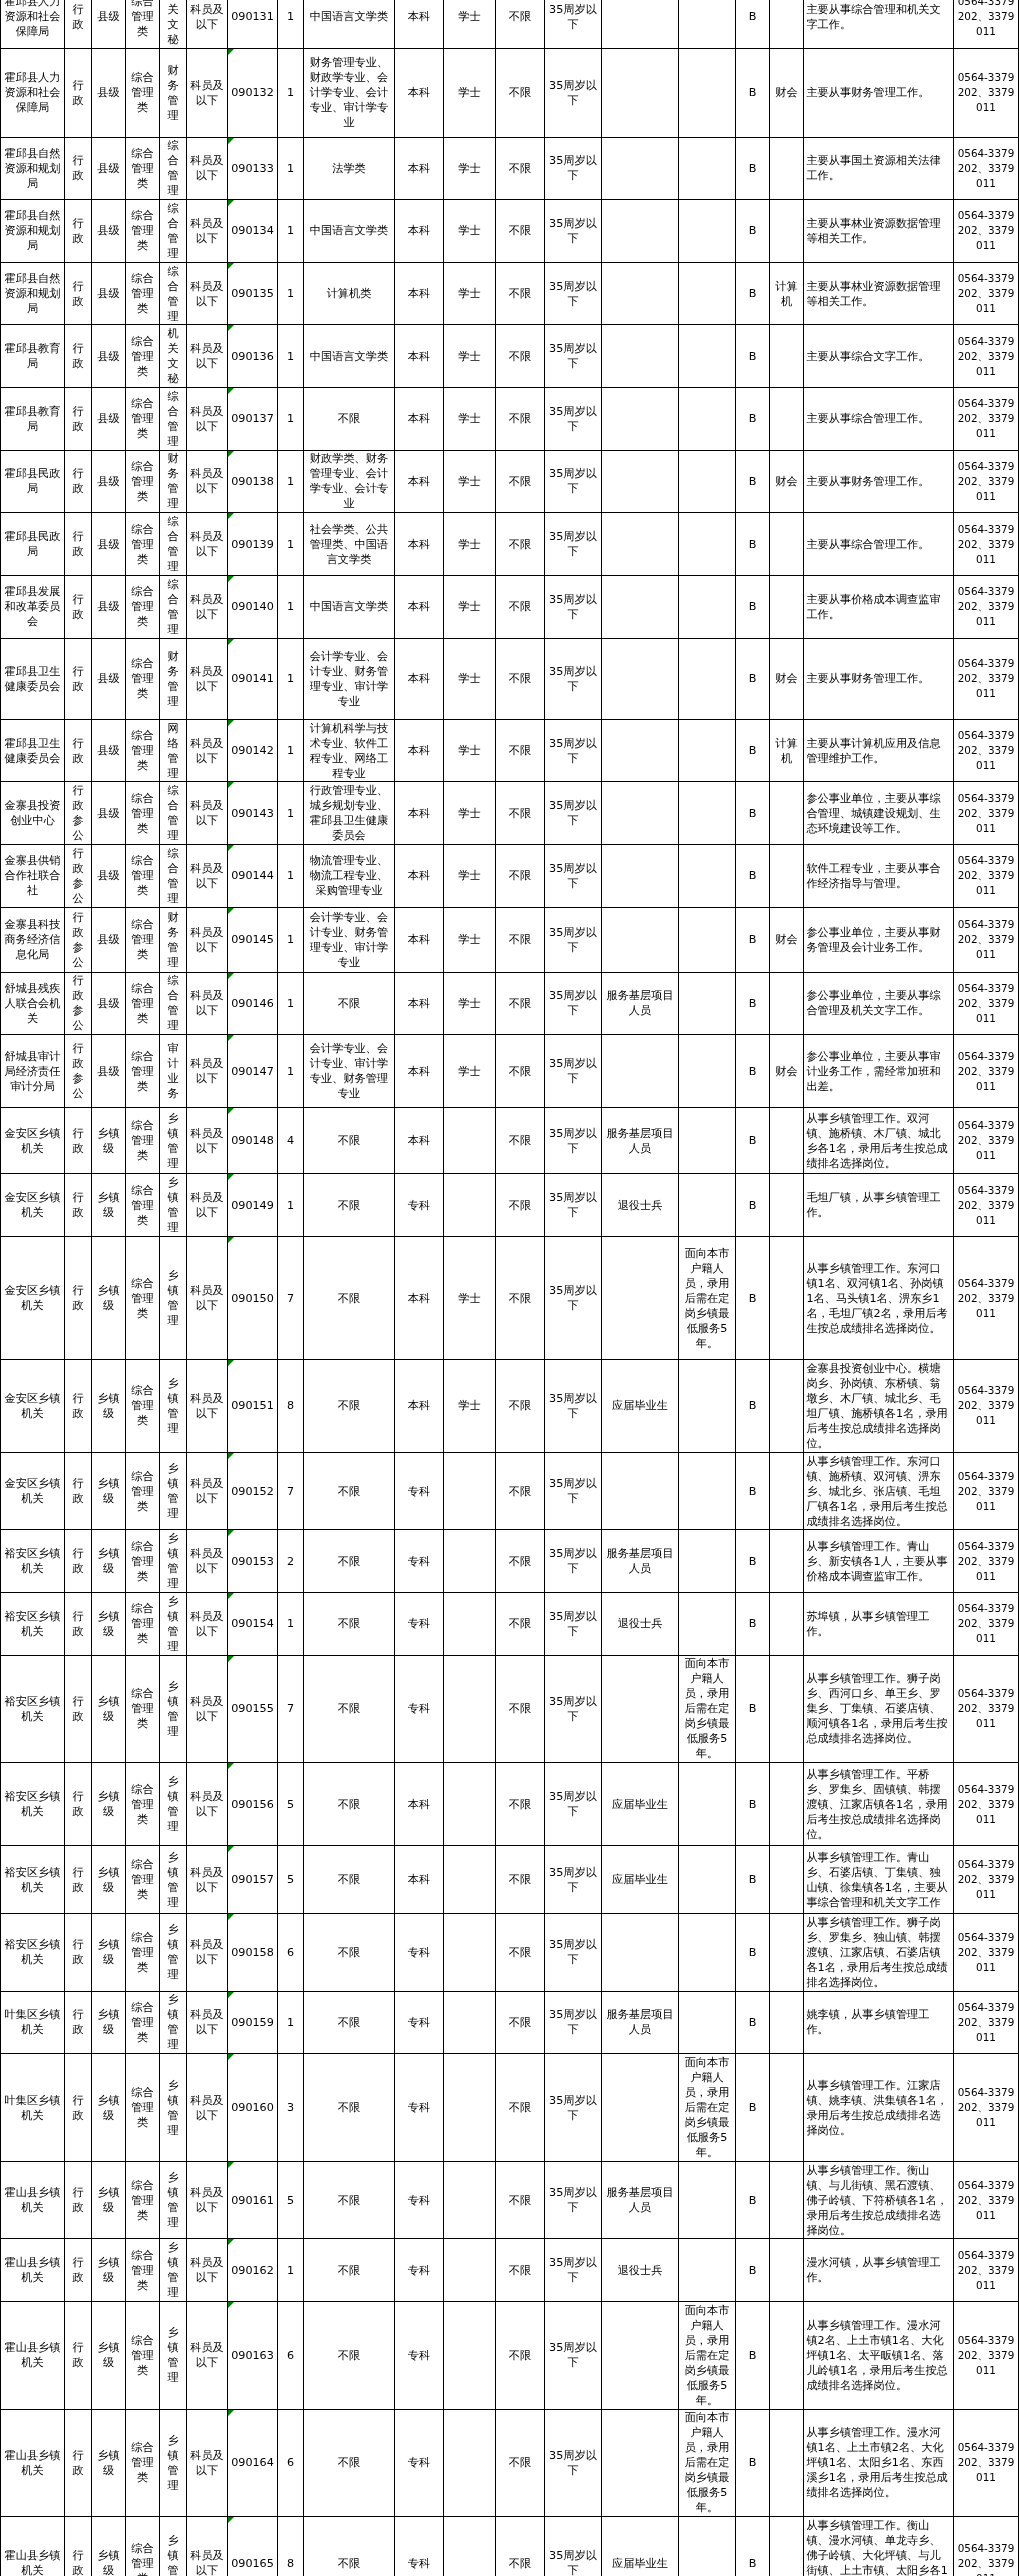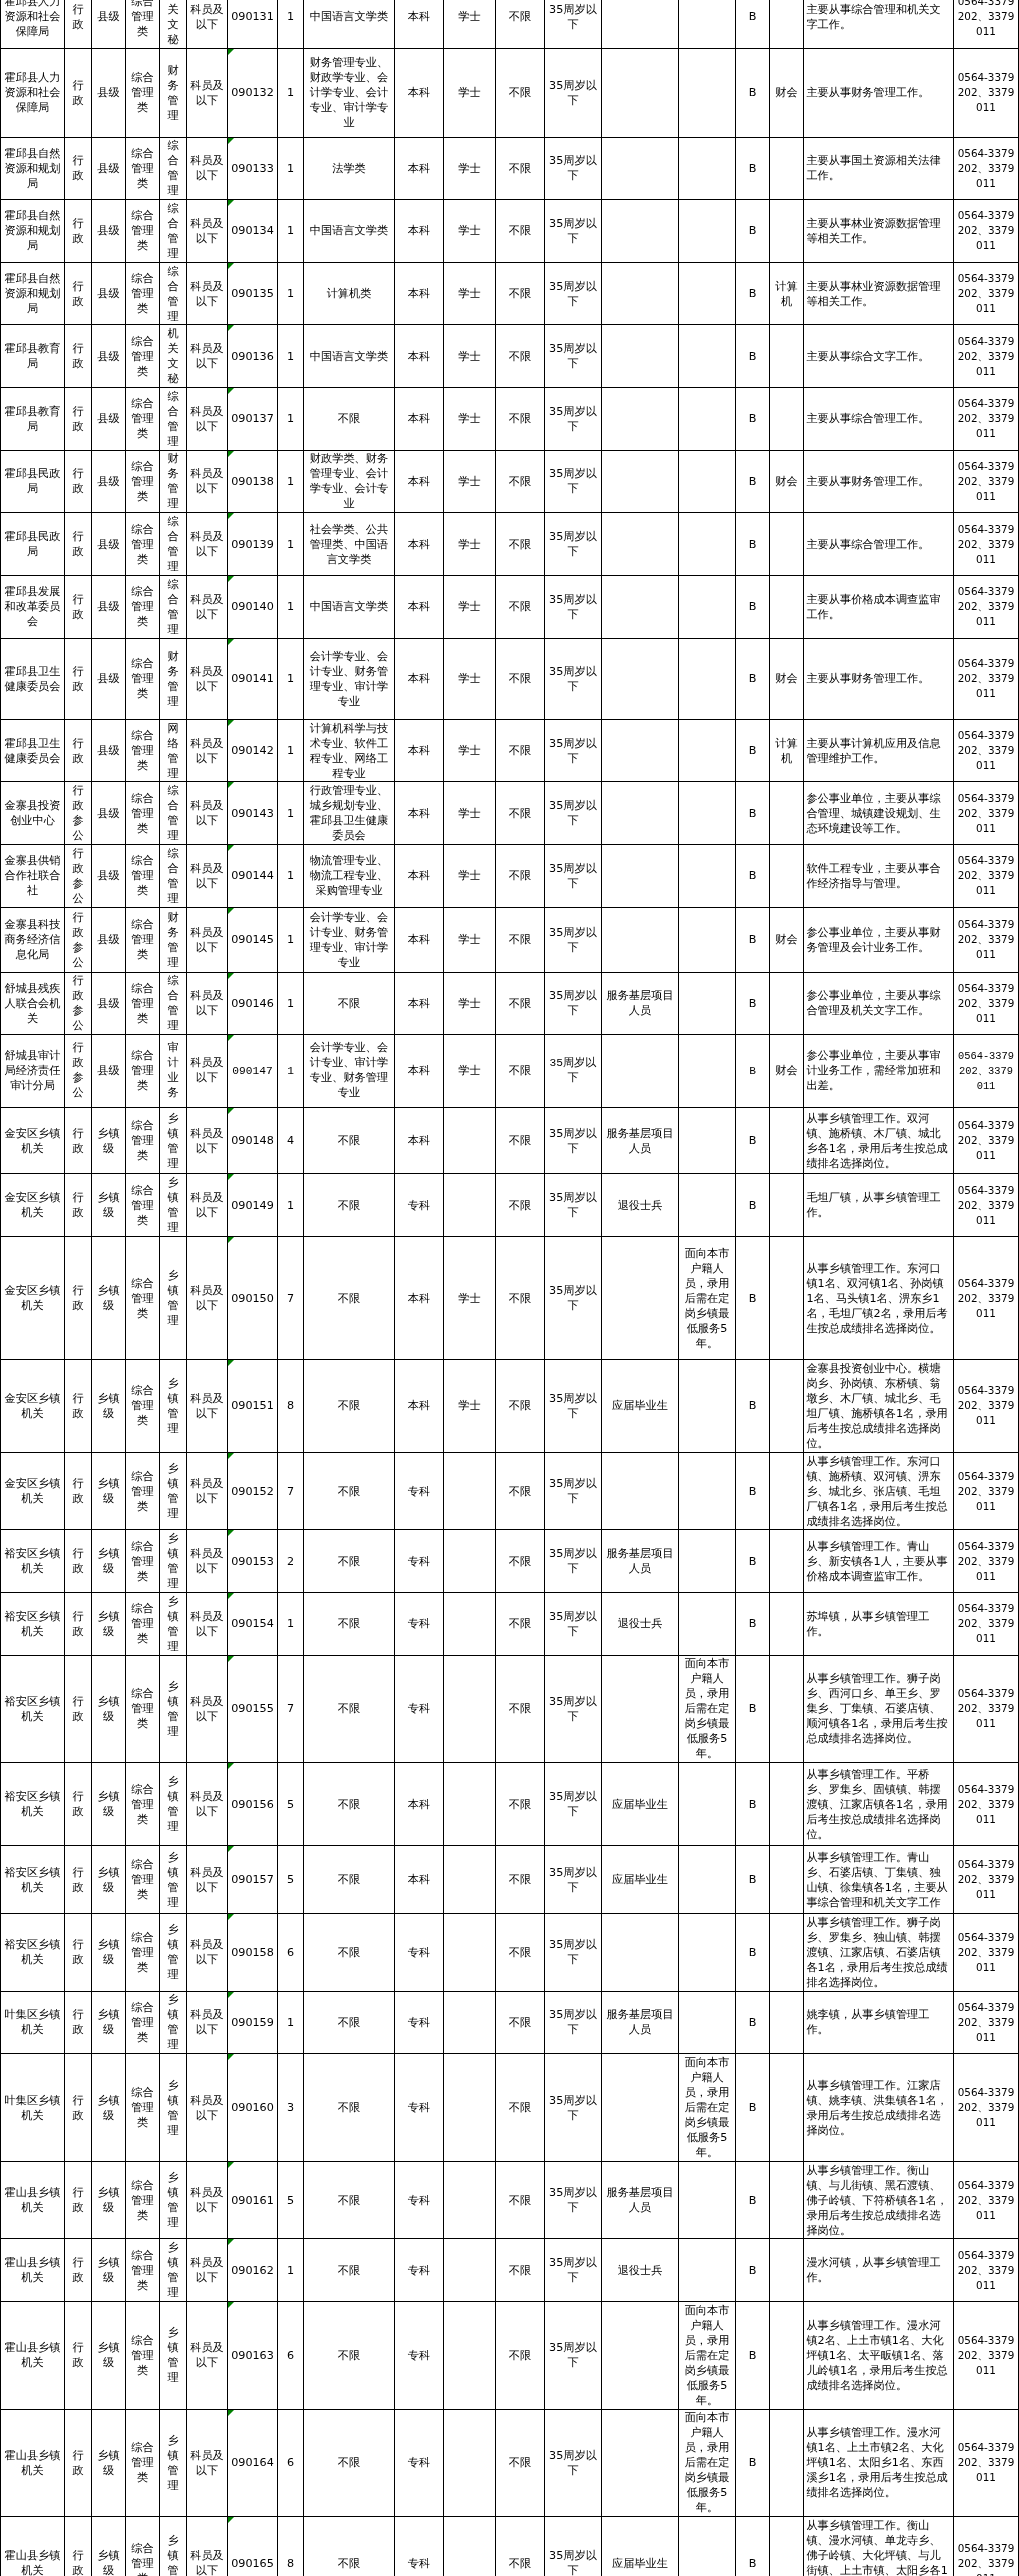--- a/index.html
+++ b/index.html
@@ -381,21 +381,21 @@
     <td>学士</td>
     <td>不限</td>
     <td>35周岁以下</td>
     <td>服务基层项目人员</td>
     <td></td>
     <td>B</td>
     <td></td>
     <td class="left">参公事业单位，主要从事综合管理及机关文字工作。</td>
     <td class="phone">0564-3379202、3379011</td>
   </tr>
-        <tr style="height: 73px; font-family: Liberation Mono, monospace;">
+        <tr style="height: 73px;">
     <td>舒城县审计局经济责任审计分局</td>
     <td>行政参公</td>
     <td>县级</td>
     <td>综合管理类</td>
     <td>审计业务</td>
     <td>科员及以下</td>
     <td>090147<span class="flag" style="border-top-color: rgb(0, 128, 0);"></span></td>
     <td>1</td>
     <td>会计学专业、会计专业、审计学专业、财务管理专业</td>
     <td>本科</td>

